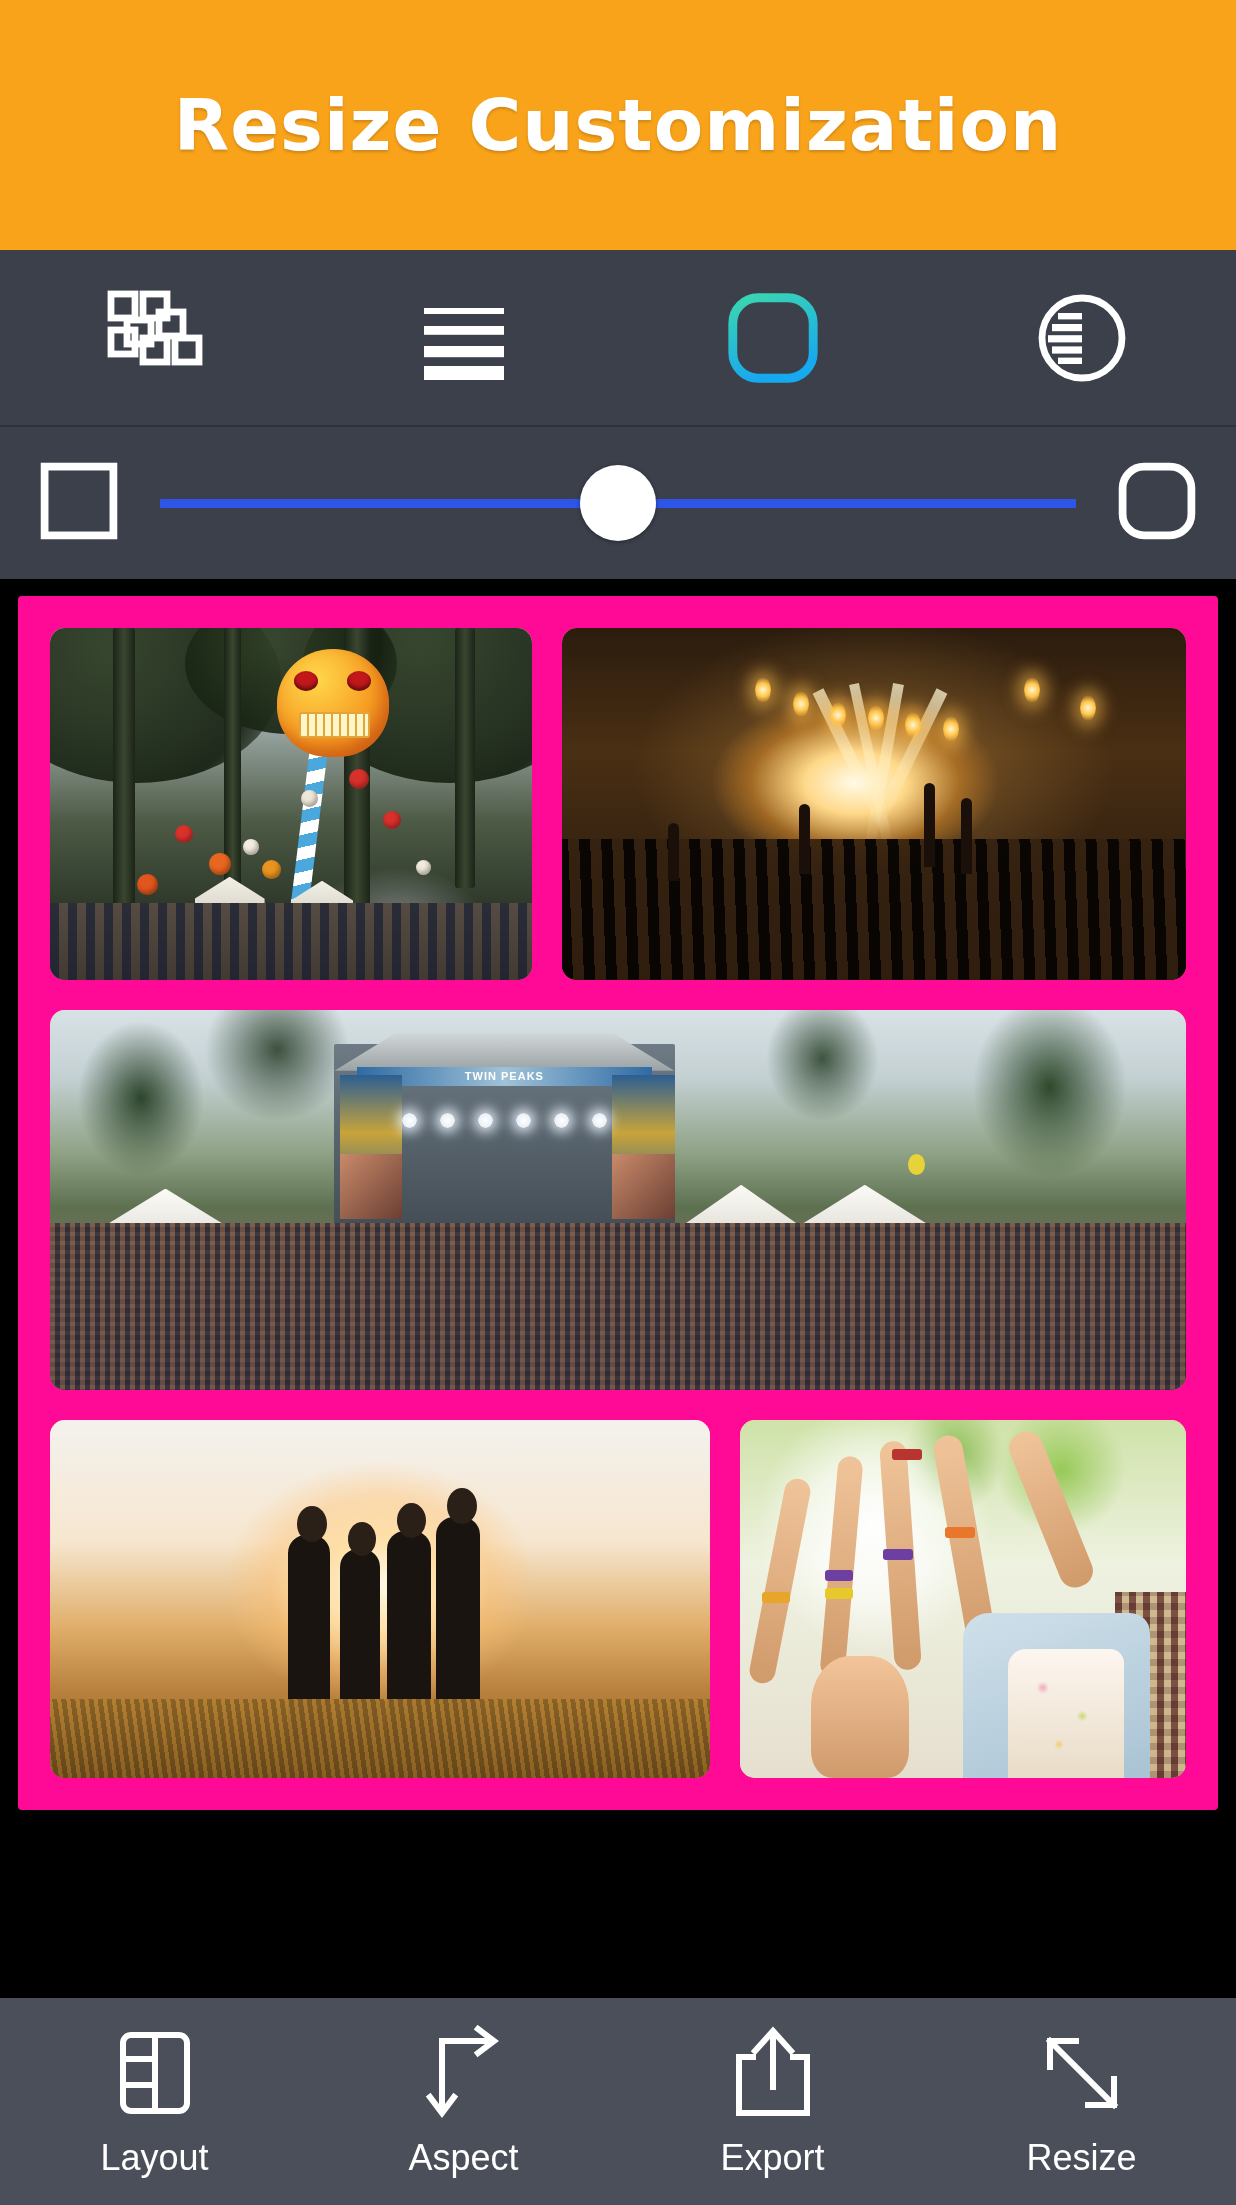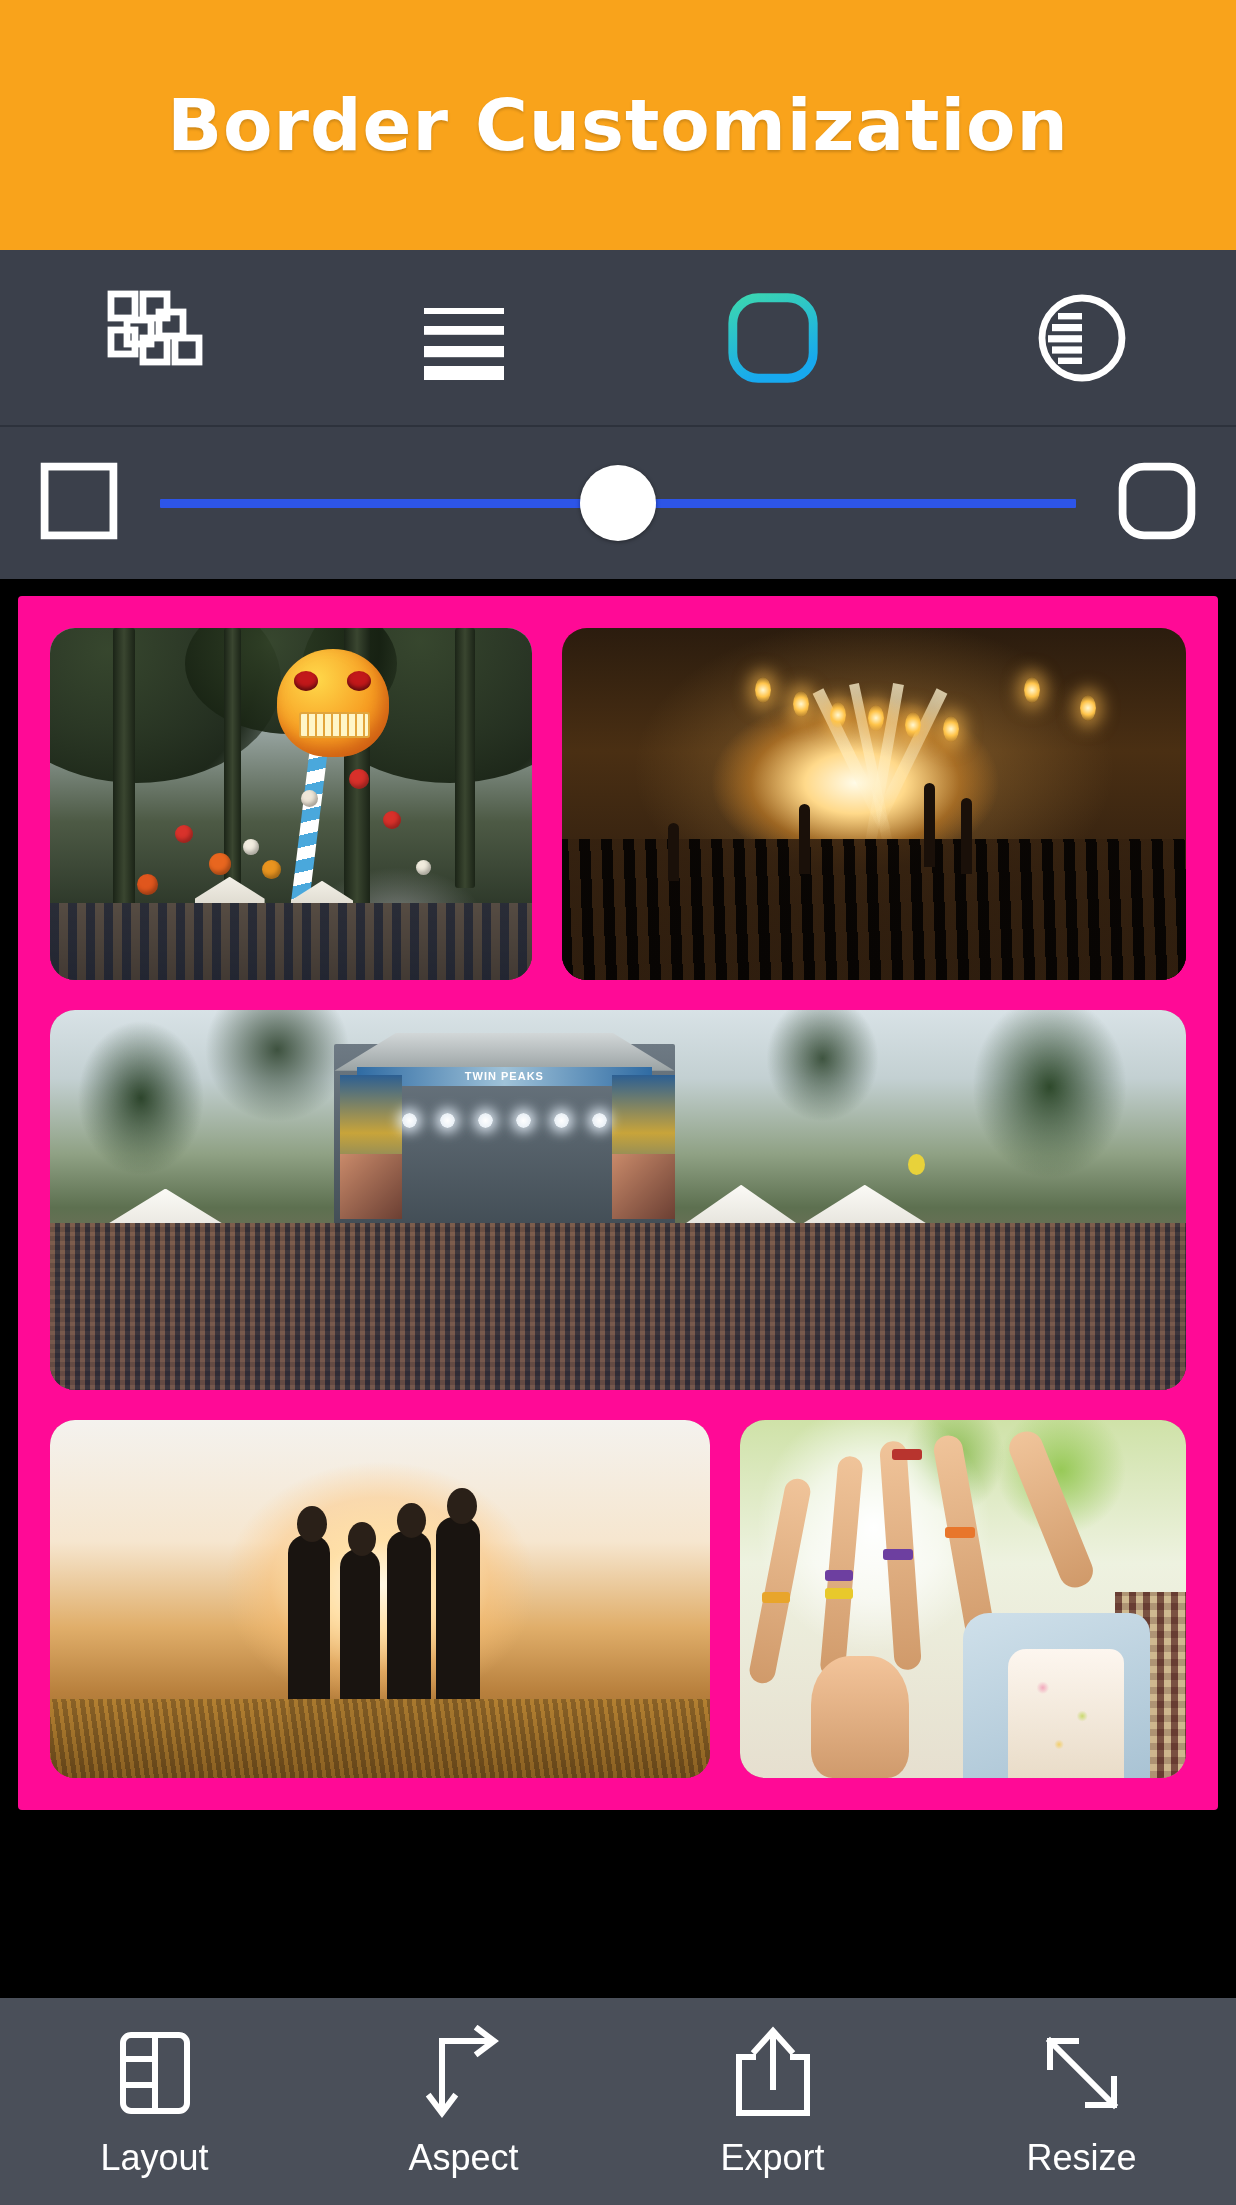--- a/index.html
+++ b/index.html
@@ -102,24 +102,24 @@
     box-sizing: border-box;
     display: flex;
     flex-direction: column;
     gap: 30px;
   }
   .collage-row {
     display: flex;
     gap: 30px;
   }
   .cell {
-    border-radius: 25px;
+    border-radius: 15px;
     overflow: hidden;
     position: relative;
-    background: #be185d;
+    background: #fdba74;
   }
   .row1 .cell-a { width: 482px; height: 352px; }
   .row1 .cell-b { flex: 1; height: 352px; }
   .row2 .cell-c { flex: 1; height: 380px; }
   .row3 .cell-d { width: 660px; height: 358px; }
   .row3 .cell-e { flex: 1; height: 358px; }
 
   .photo { position: absolute; inset: 0; overflow: hidden; }
 
   
@@ -387,21 +387,21 @@
     color: #ffffff;
     font-size: 36px;
     font-family: "Liberation Sans", sans-serif;
   }
   .bottom-item svg { display: block; }
 </style>
 </head>
 <body>
 
 <div class="title-banner">
-  <div class="title-text">Border Customization</div>
+  <div class="title-text">Resize Customization</div>
 </div>
 
 <div class="tool-tabs">
 
   <div class="tool-tab">
     <span>
       <svg width="104" height="104" viewBox="0 0 52 52">
         <g fill="none" stroke="#ffffff" stroke-width="3.4">
           <rect x="4" y="4" width="12" height="12"></rect>
           <rect x="20" y="4" width="12" height="12"></rect>

